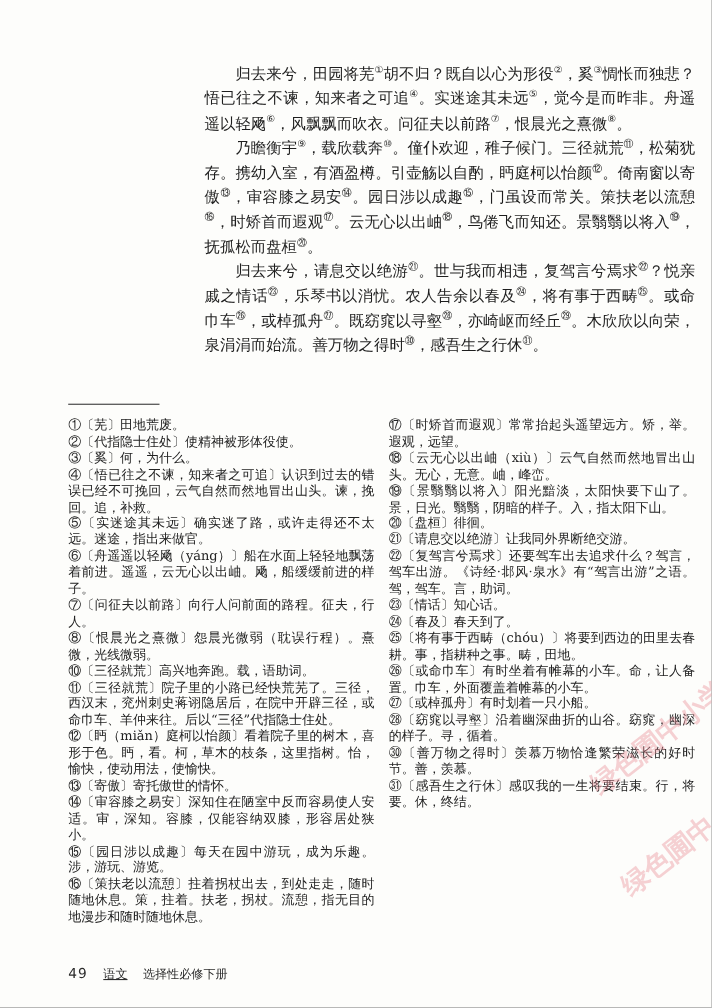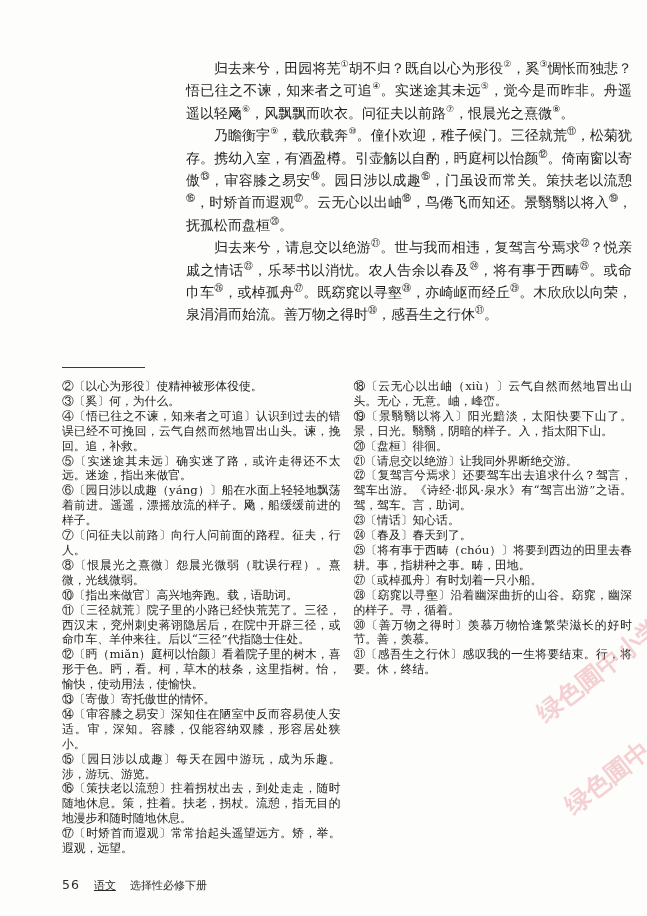--- a/index.html
+++ b/index.html
@@ -69,49 +69,51 @@
 
   <section class="main-text">
     <p>归去来兮，田园将芜<sup class="ref">①</sup>胡不归？既自以心为形役<sup class="ref">②</sup>，奚<sup class="ref">③</sup>惆怅而独悲？悟已往之不谏，知来者之可追<sup class="ref">④</sup>。实迷途其未远<sup class="ref">⑤</sup>，觉今是而昨非。舟遥遥以轻飏<sup class="ref">⑥</sup>，风飘飘而吹衣。问征夫以前路<sup class="ref">⑦</sup>，恨晨光之熹微<sup class="ref">⑧</sup>。</p>
     <p>乃瞻衡宇<sup class="ref">⑨</sup>，载欣载奔<sup class="ref">⑩</sup>。僮仆欢迎，稚子候门。三径就荒<sup class="ref">⑪</sup>，松菊犹存。携幼入室，有酒盈樽。引壶觞以自酌，眄庭柯以怡颜<sup class="ref">⑫</sup>。倚南窗以寄傲<sup class="ref">⑬</sup>，审容膝之易安<sup class="ref">⑭</sup>。园日涉以成趣<sup class="ref">⑮</sup>，门虽设而常关。策扶老以流憩<sup class="ref">⑯</sup>，时矫首而遐观<sup class="ref">⑰</sup>。云无心以出岫<sup class="ref">⑱</sup>，鸟倦飞而知还。景翳翳以将入<sup class="ref">⑲</sup>，抚孤松而盘桓<sup class="ref">⑳</sup>。</p>
     <p>归去来兮，请息交以绝游<sup class="ref">㉑</sup>。世与我而相违，复驾言兮焉求<sup class="ref">㉒</sup>？悦亲戚之情话<sup class="ref">㉓</sup>，乐琴书以消忧。农人告余以春及<sup class="ref">㉔</sup>，将有事于西畴<sup class="ref">㉕</sup>。或命巾车<sup class="ref">㉖</sup>，或棹孤舟<sup class="ref">㉗</sup>。既窈窕以寻壑<sup class="ref">㉘</sup>，亦崎岖而经丘<sup class="ref">㉙</sup>。木欣欣以向荣，泉涓涓而始流。善万物之得时<sup class="ref">㉚</sup>，感吾生之行休<sup class="ref">㉛</sup>。</p>
   </section>
 
   <div class="fn-divider"></div>
 
   <section class="footnotes">
-    <p>②〔以心为形役〕使精神被形体役使。</p>
+    <p>①〔芜〕田地荒废。</p>
+    <p>②〔代指隐士住处〕使精神被形体役使。</p>
     <p>③〔奚〕何，为什么。</p>
     <p>④〔悟已往之不谏，知来者之可追〕认识到过去的错误已经不可挽回，云气自然而然地冒出山头。谏，挽回。追，补救。</p>
     <p>⑤〔实迷途其未远〕确实迷了路，或许走得还不太远。迷途，指出来做官。</p>
-    <p>⑥〔园日涉以成趣（yáng）〕船在水面上轻轻地飘荡着前进。遥遥，漂摇放流的样子。飏，船缓缓前进的样子。</p>
+    <p>⑥〔舟遥遥以轻飏（yáng）〕船在水面上轻轻地飘荡着前进。遥遥，云无心以出岫。飏，船缓缓前进的样子。</p>
     <p>⑦〔问征夫以前路〕向行人问前面的路程。征夫，行人。</p>
     <p>⑧〔恨晨光之熹微〕怨晨光微弱（耽误行程）。熹微，光线微弱。</p>
-    <p>⑩〔指出来做官〕高兴地奔跑。载，语助词。</p>
+    <p>⑩〔三径就荒〕高兴地奔跑。载，语助词。</p>
     <p>⑪〔三径就荒〕院子里的小路已经快荒芜了。三径，西汉末，兖州刺史蒋诩隐居后，在院中开辟三径，或命巾车、羊仲来往。后以“三径”代指隐士住处。</p>
     <p>⑫〔眄（miǎn）庭柯以怡颜〕看着院子里的树木，喜形于色。眄，看。柯，草木的枝条，这里指树。怡，愉快，使动用法，使愉快。</p>
     <p>⑬〔寄傲〕寄托傲世的情怀。</p>
     <p>⑭〔审容膝之易安〕深知住在陋室中反而容易使人安适。审，深知。容膝，仅能容纳双膝，形容居处狭小。</p>
     <p>⑮〔园日涉以成趣〕每天在园中游玩，成为乐趣。涉，游玩、游览。</p>
     <p>⑯〔策扶老以流憩〕拄着拐杖出去，到处走走，随时随地休息。策，拄着。扶老，拐杖。流憩，指无目的地漫步和随时随地休息。</p>
     <p>⑰〔时矫首而遐观〕常常抬起头遥望远方。矫，举。遐观，远望。</p>
     <p>⑱〔云无心以出岫（xiù）〕云气自然而然地冒出山头。无心，无意。岫，峰峦。</p>
     <p>⑲〔景翳翳以将入〕阳光黯淡，太阳快要下山了。景，日光。翳翳，阴暗的样子。入，指太阳下山。</p>
     <p>⑳〔盘桓〕徘徊。</p>
     <p>㉑〔请息交以绝游〕让我同外界断绝交游。</p>
     <p>㉒〔复驾言兮焉求〕还要驾车出去追求什么？驾言，驾车出游。《诗经·邶风·泉水》有“驾言出游”之语。驾，驾车。言，助词。</p>
     <p>㉓〔情话〕知心话。</p>
     <p>㉔〔春及〕春天到了。</p>
     <p>㉕〔将有事于西畴（chóu）〕将要到西边的田里去春耕。事，指耕种之事。畴，田地。</p>
+    <p>㉖〔或命巾车〕有时坐着有帷幕的小车。命，让人备置。巾车，外面覆盖着帷幕的小车。</p>
     <p>㉗〔或棹孤舟〕有时划着一只小船。</p>
     <p>㉘〔窈窕以寻壑〕沿着幽深曲折的山谷。窈窕，幽深的样子。寻，循着。</p>
     <p>㉚〔善万物之得时〕羡慕万物恰逢繁荣滋长的好时节。善，羡慕。</p>
     <p>㉛〔感吾生之行休〕感叹我的一生将要结束。行，将要。休，终结。</p>
   </section>
 
   <div class="footer">
-    <span class="pnum">56</span><span class="subj">语文</span><span>选择性必修下册</span>
+    <span class="pnum">49</span><span class="subj">语文</span><span>选择性必修下册</span>
   </div>
 
   <div class="wm wm1">绿色圃中小学教育网</div>
   <div class="wm wm2">绿色圃中小学教育网</div>
 
 </div>
 
 </body></html>

